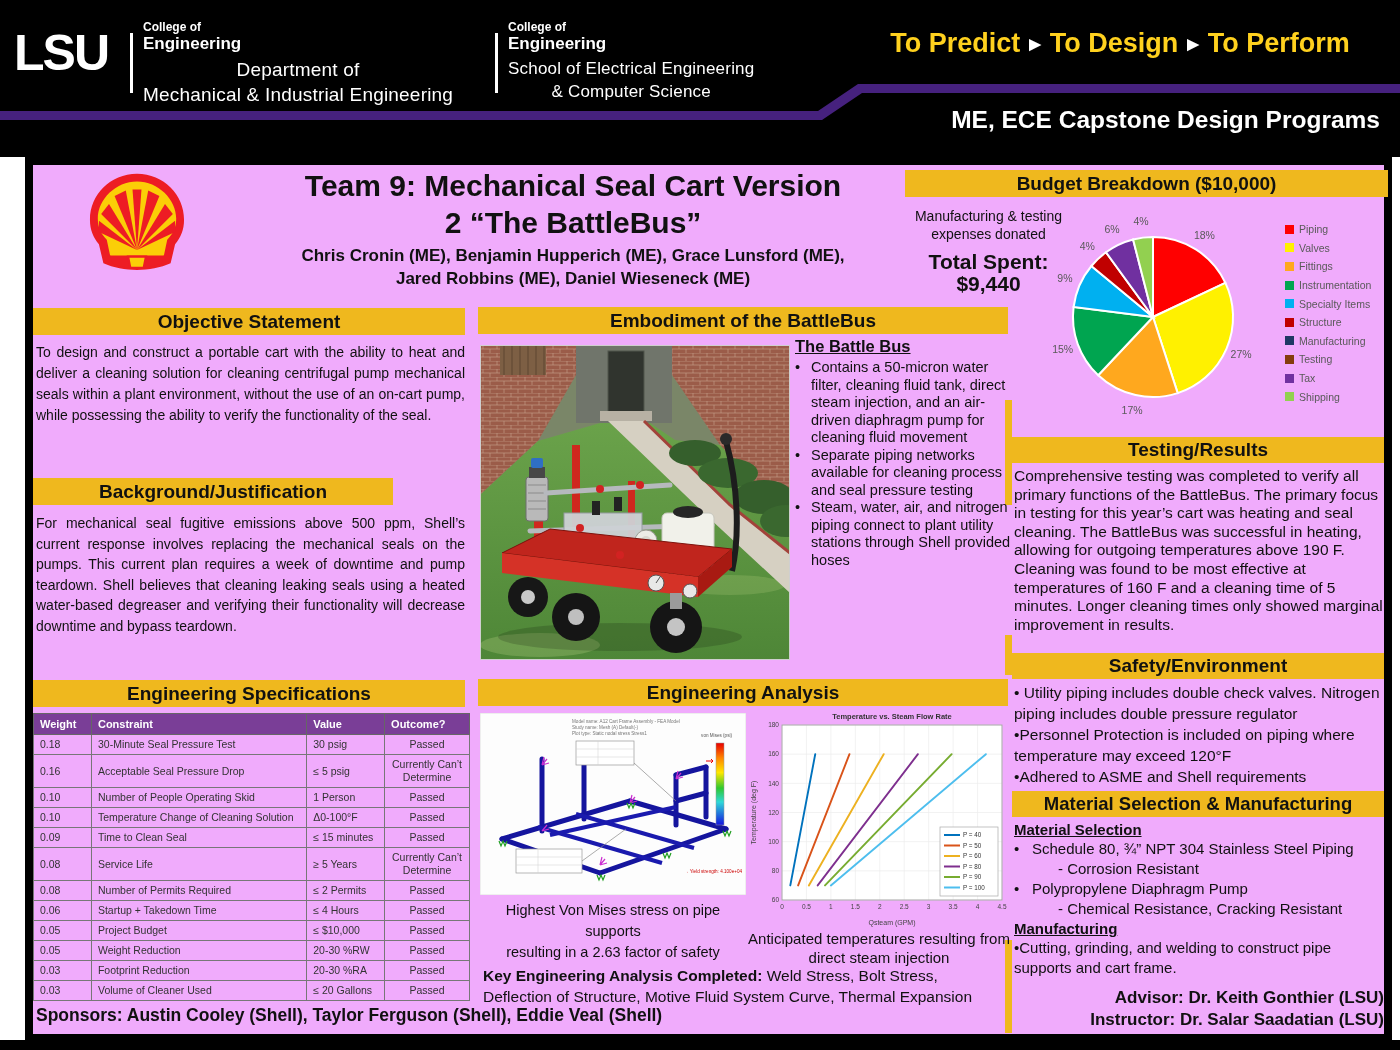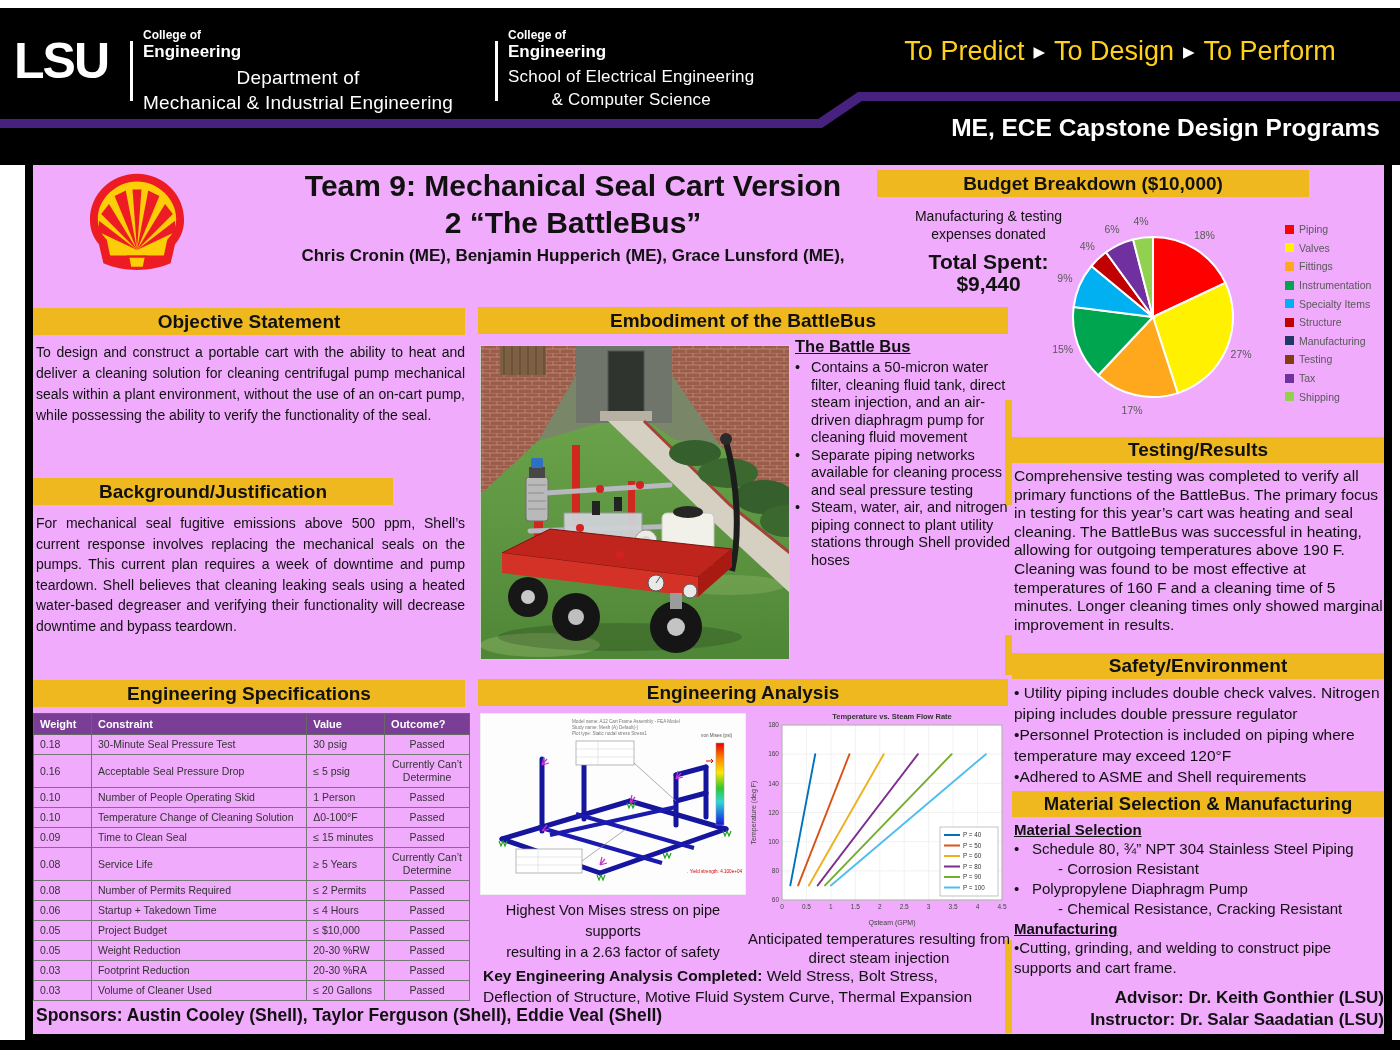--- a/index.html
+++ b/index.html
@@ -1,26 +1,26 @@
 <!DOCTYPE html>
 <html><head>
 <meta charset="utf-8">
 <style>
   :root{ --gold:#EFB81E; --purple:#46217E; --tpurple:#7A3E97; }
   *{margin:0;padding:0;box-sizing:border-box;}
   body{width:1400px;height:1050px;background:#fff;font-family:"Liberation Sans",sans-serif;overflow:hidden;position:relative;}
-  .topbar{position:absolute;left:0;top:0;width:1400px;height:157px;background:#000;margin-top:8px;}
+  .topbar{position:absolute;left:0;top:0;width:1400px;height:157px;background:#000;}
   .lsu-word{position:absolute;left:14px;top:24px;font-size:50px;font-weight:900;color:#fff;letter-spacing:-2px;}
   .vline{position:absolute;width:2.5px;height:60px;background:#fff;top:33px;}
   .dept{position:absolute;top:20px;color:#fff;}
   .dept .small{font-size:12px;font-weight:bold;line-height:14px;}
   .dept .eng{font-size:17px;font-weight:bold;line-height:19px;margin-bottom:4px;}
   .dept .l{font-size:19px;font-weight:400;line-height:25px;letter-spacing:.2px;text-align:center;}
   .dept.alt .l{font-size:17px;line-height:23px;}
-  .motto{position:absolute;left:855px;top:28px;width:530px;text-align:center;font-size:27px;font-weight:400;color:#FFD11E;white-space:nowrap;}
+  .motto{position:absolute;left:855px;top:28px;width:530px;text-align:center;font-size:27px;font-weight:700;color:#FFD11E;white-space:nowrap;}
   .motto .tri{color:#fff;font-size:15px;margin:0 9px;vertical-align:3px;}
   .subtitle{position:absolute;right:20px;top:106px;font-size:24.5px;font-weight:800;color:#fff;}
   .stripe{position:absolute;left:0;top:0;width:1400px;height:157px;pointer-events:none;}
   .poster{position:absolute;left:25px;top:157px;width:1367px;height:885px;background:#f0abfc;border:8px solid #000;}
   .poster>*{position:absolute;}
   .hdr{height:27px;background:var(--gold);display:flex;align-items:center;justify-content:center;font-weight:bold;font-size:19px;color:#111;}
   .title1{font-size:30px;font-weight:800;line-height:37px;text-align:center;color:#111;}
   .authors{font-size:17px;font-weight:800;line-height:23px;text-align:center;color:#111;margin-top:3px;}
   .body-text{font-size:14px;line-height:21px;color:#111;}
   .just{text-align:justify;}
@@ -98,23 +98,24 @@
       <path d="M50,74 L84,48 L84,58 Z"></path>
     </g>
     <path d="M26,79 L74,79 L72,86 C58,92 42,92 28,86 Z" fill="#ED1C24"></path>
     <path d="M42,80 L58,80 L56,90 L44,90 Z" fill="#FBCE07" stroke="#ED1C24" stroke-width="2"></path>
   </svg>
 
   <div style="left:200px;top:2px;width:680px">
     <div class="title1">Team 9: Mechanical Seal Cart Version</div>
     <div class="title1">2 “The BattleBus”</div>
     <div class="authors">Chris Cronin (ME), Benjamin Hupperich (ME), Grace Lunsford (ME),</div>
-  </div>
-
-  <div class="hdr" style="left:844px;top:5px;width:432px">Budget Breakdown ($10,000)</div>
+    <div class="authors" style="margin-top:0">Jared Robbins (ME), Daniel Wieseneck (ME)</div>
+  </div>
+
+  <div class="hdr" style="left:872px;top:5px;width:483px">Budget Breakdown ($10,000)</div>
   <div class="note" style="left:868px;top:42px;width:175px">Manufacturing &amp; testing expenses donated</div>
   <div class="noteb" style="left:868px;top:86px;width:175px">Total Spent:</div>
   <div class="noteb" style="left:868px;top:108px;width:175px">$9,440</div>
   <svg style="left:1000px;top:36px;width:252px;height:238px" viewBox="0 0 252 238" id="pieSvg">
       <path d="M120,116 L120.0,36.0 A80,80 0 0 1 192.4,81.9 Z" fill="#FF0000" stroke="#fff" stroke-width="2"></path>
       <text x="171.4" y="37.9" text-anchor="middle" font-size="10.5" fill="#595959">18%</text>
       <path d="M120,116 L192.4,81.9 A80,80 0 0 1 144.7,192.1 Z" fill="#FFF100" stroke="#fff" stroke-width="2"></path>
       <text x="208.1" y="157.1" text-anchor="middle" font-size="10.5" fill="#595959">27%</text>
       <path d="M120,116 L144.7,192.1 A80,80 0 0 1 65.2,174.3 Z" fill="#FFA81E" stroke="#fff" stroke-width="2"></path>
       <text x="99.1" y="212.7" text-anchor="middle" font-size="10.5" fill="#595959">17%</text>

